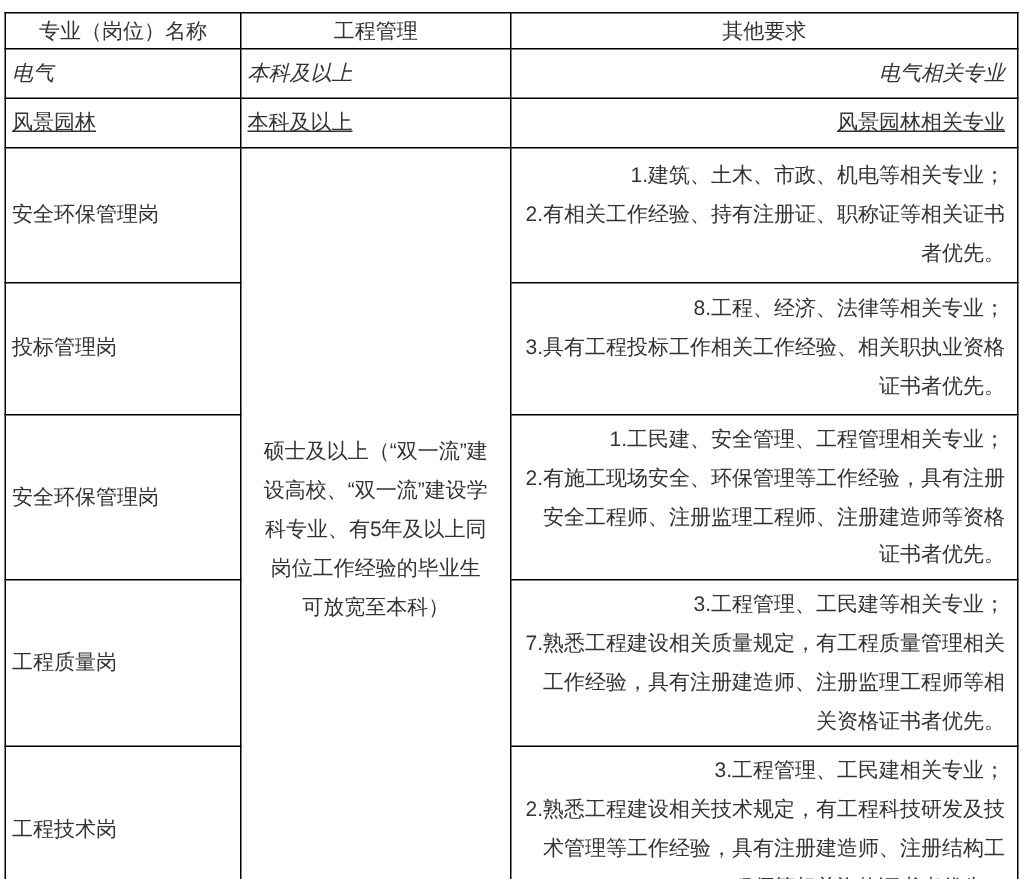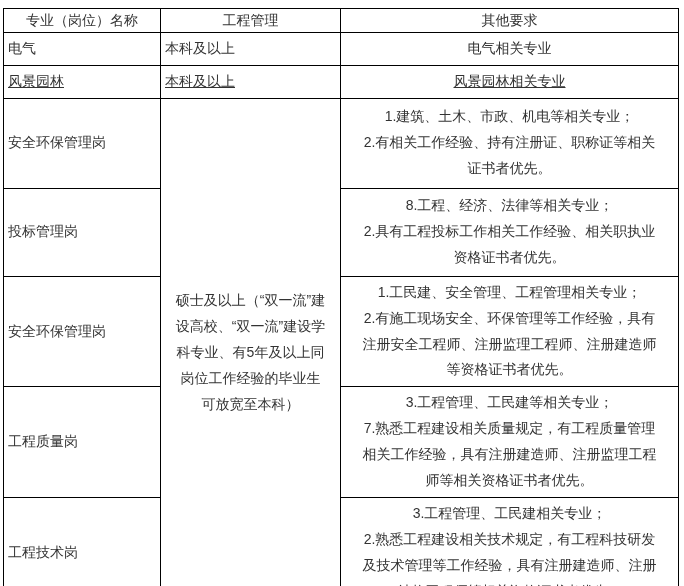--- a/index.html
+++ b/index.html
@@ -24,31 +24,31 @@
   .req-table td {
     border: 1px solid #000000;
     font-size: 14px;
     font-weight: normal;
     vertical-align: middle;
     padding: 2px 4px;
     overflow: hidden;
     word-break: break-word;
   }
   .req-table td.other-cell {
-    text-align: center;
-    padding: 3px 20px;
+    text-align: right;
+    padding: 3px 8px;
     line-height: 1.85;
   }
   .req-table td.edu-merged {
     padding: 2px 14px;
     line-height: 1.85;
     text-align: center;
   }
   tr.row-header   { height: 24px; }
-  tr.row-s1       { height: 27px; }
+  tr.row-s1       { height: 27px; font-style: italic; }
   tr.row-s2       { height: 28px; text-decoration: underline; }
   tr.row-m1       { height: 90px; }
   tr.row-m2       { height: 88px; }
   tr.row-m3       { height: 107px; }
   tr.row-m4       { height: 104px; }
   tr.row-m5       { height: 101px; }
 </style>
 </head>
 <body>
 
@@ -82,21 +82,21 @@
         <td class="edu-merged" rowspan="5">硕士及以上（“双一流”建设高校、“双一流”建设学科专业、有5年及以上同岗位工作经验的毕业生可放宽至本科）</td>
         <td class="other-cell">
           <div>1.建筑、土木、市政、机电等相关专业；</div>
           <div>2.有相关工作经验、持有注册证、职称证等相关证书者优先。</div>
         </td>
       </tr>
       <tr class="row-m2">
         <td>投标管理岗</td>
         <td class="other-cell">
           <div>8.工程、经济、法律等相关专业；</div>
-          <div>2.具有工程投标工作相关工作经验、相关职执业资格证书者优先。</div>
+          <div>3.具有工程投标工作相关工作经验、相关职执业资格证书者优先。</div>
         </td>
       </tr>
       <tr class="row-m3">
         <td>安全环保管理岗</td>
         <td class="other-cell">
           <div>1.工民建、安全管理、工程管理相关专业；</div>
           <div>2.有施工现场安全、环保管理等工作经验，具有注册安全工程师、注册监理工程师、注册建造师等资格证书者优先。</div>
         </td>
       </tr>
       <tr class="row-m4">

